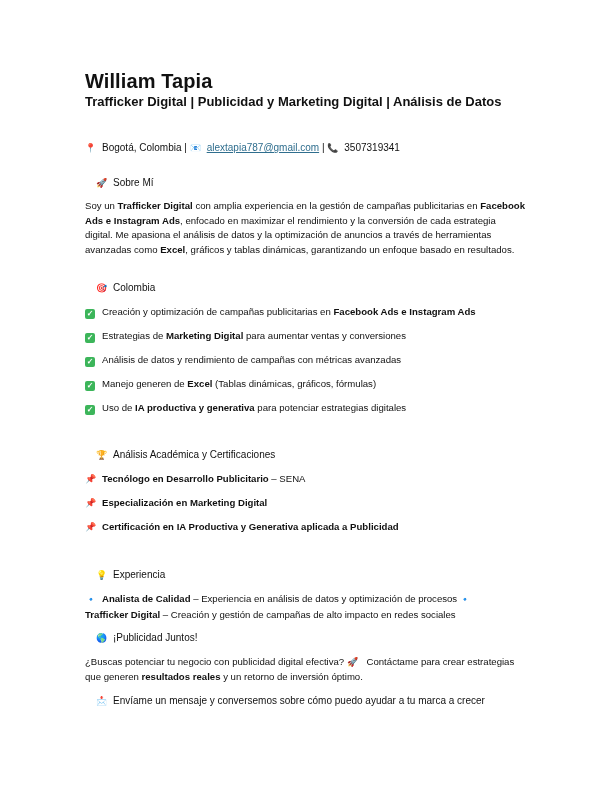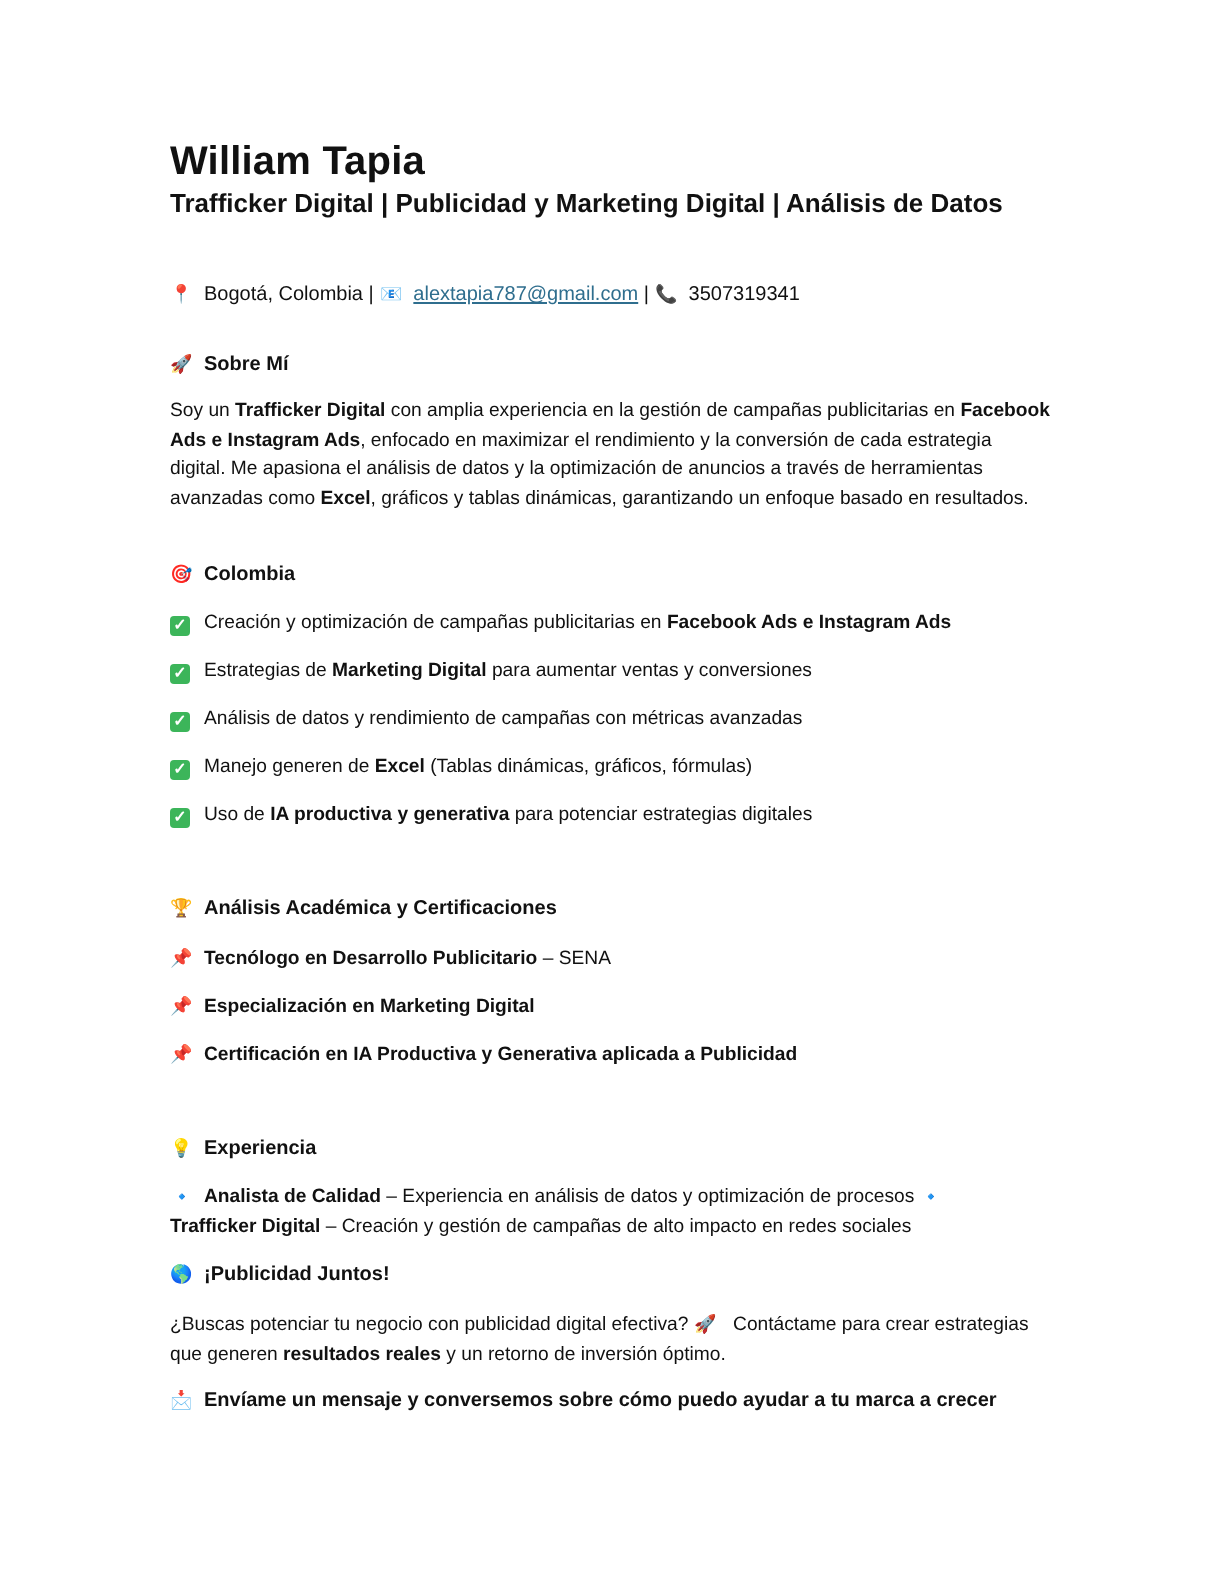--- a/index.html
+++ b/index.html
@@ -3,21 +3,21 @@
 <meta charset="utf-8">
 <style>
   html, body { margin:0; padding:0; background:#ffffff; }
   body { width:612px; height:792px; position:relative; font-family:"Liberation Sans", sans-serif; color:#111; }
   .page { position:absolute; left:85px; top:0; width:440px; }
   .abs { position:absolute; left:0; white-space:nowrap; }
   h1 { position:absolute; top:70px; left:0; margin:0; font-size:20px; font-weight:bold; letter-spacing:0.1px; }
   .subtitle { top:94px; font-size:13px; font-weight:bold; }
   .contact { top:129px; font-size:10px;margin-top:13px; }
   .contact a { color:#2f6e8e; text-decoration:underline; }
-  .h2 { font-size:10px; font-weight:bold; }
+  .h2 { font-size:10px; font-weight:normal;margin-left:11px; }
   .p { font-size:9.6px; line-height:14.6px; }
   .para { position:absolute; left:0; width:440px; font-size:9.6px; line-height:14.6px; }
   .ic { display:inline-block; width:12px; margin-right:5px; text-align:center; font-size:9px; }
   .chk { display:inline-block; width:10px; height:10px; background:#3cb55a; border-radius:2px; color:#fff; font-size:8px; line-height:10px; text-align:center; margin-right:7px; vertical-align:-1px; font-weight:bold; }
   .dia { color:#2a7fd6; font-size:8px; }
   b { font-weight:bold; }
 </style>
 </head>
 <body>
 

